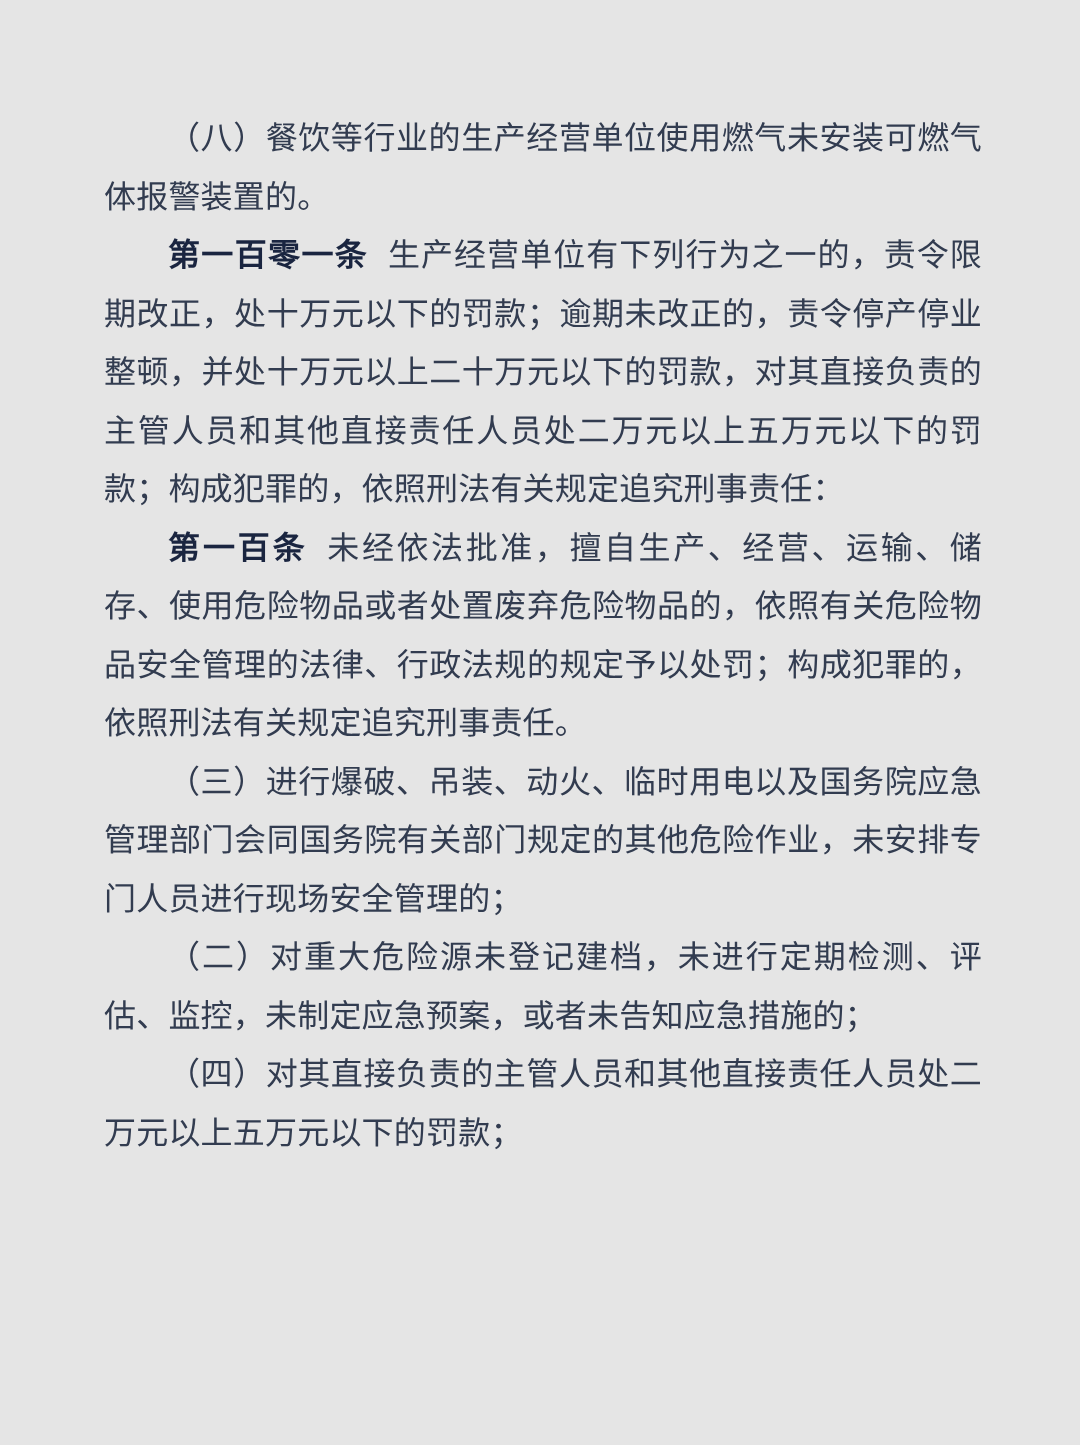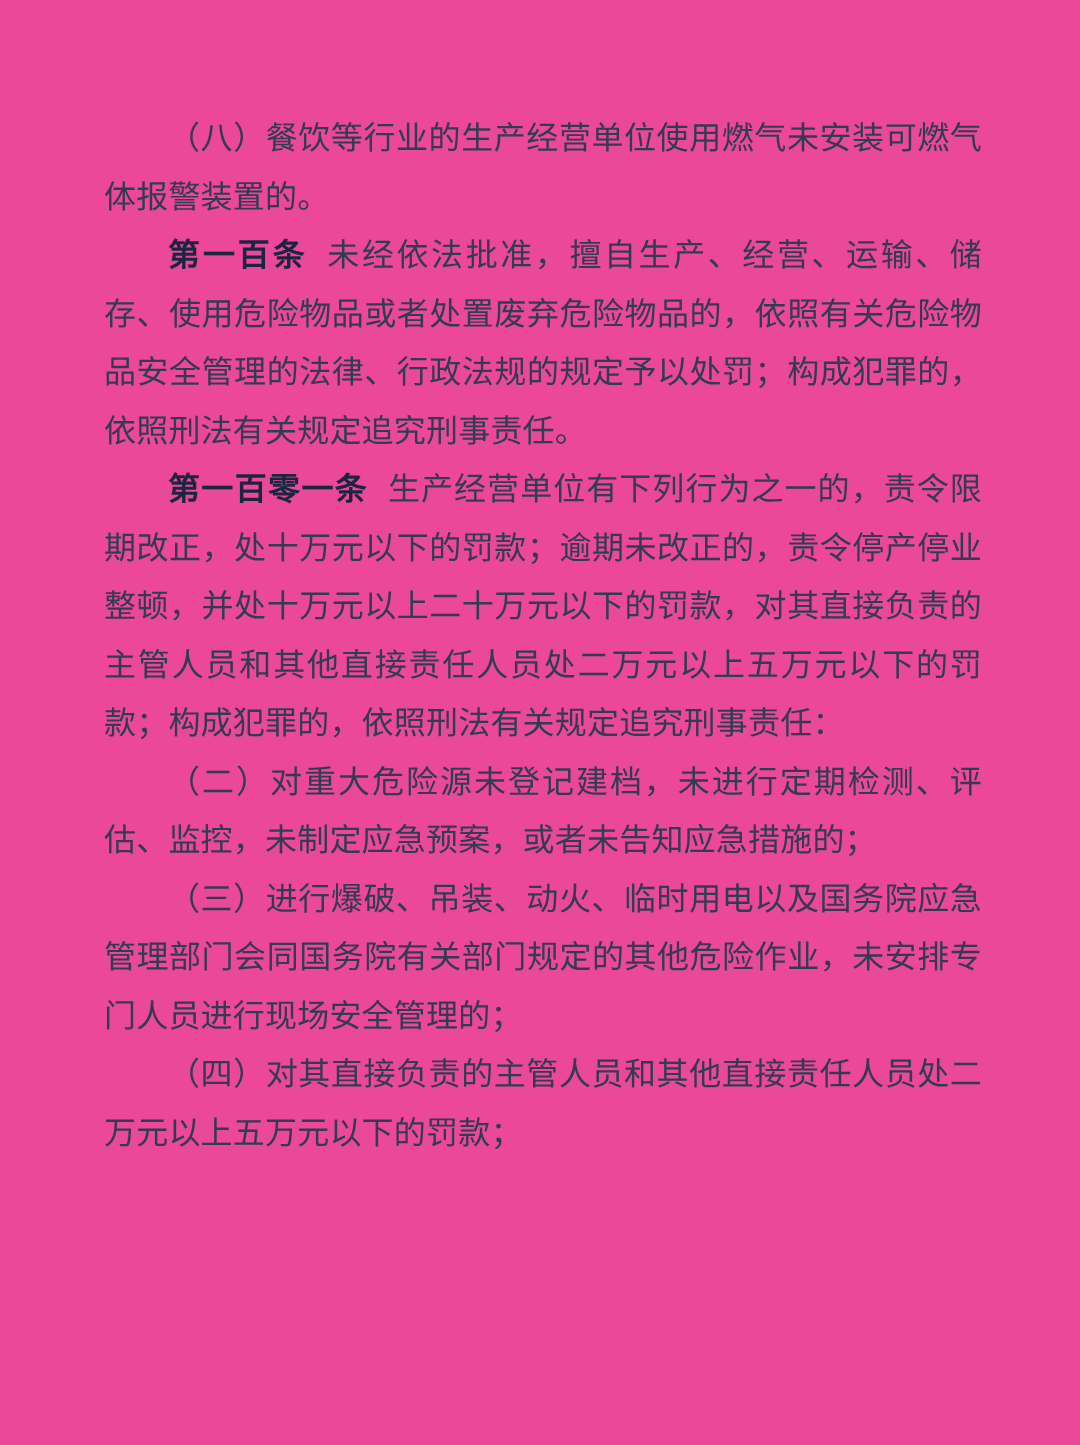--- a/index.html
+++ b/index.html
@@ -5,21 +5,21 @@
   html, body {
     margin: 0;
     padding: 0;
     background: #ffffff;
   }
   .page {
     position: relative;
     width: 1080px;
     height: 1445px;
     margin: 0 auto;
-    background: #ec4899;
+    background: #e5e5e5;
     overflow: hidden;
   }
   .doc-body {
     position: absolute;
     top: 109px;
     left: 104px;
     width: 878px;
     font-family: "Liberation Serif", "DejaVu Serif", serif;
     font-size: 32px;
     line-height: 58.5px;
@@ -43,25 +43,25 @@
   }
 </style>
 </head>
 <body>
 
 <div class="page">
   <div class="doc-body">
 
     <p><span>（八）餐饮等行业的生产经营单位使用燃气未安装可燃气体报警装置的。</span></p>
 
+    <p><strong class="article-no">第一百零一条</strong><span>生产经营单位有下列行为之一的，责令限期改正，处十万元以下的罚款；逾期未改正的，责令停产停业整顿，并处十万元以上二十万元以下的罚款，对其直接负责的主管人员和其他直接责任人员处二万元以上五万元以下的罚款；构成犯罪的，依照刑法有关规定追究刑事责任：</span></p>
+
     <p><strong class="article-no">第一百条</strong><span>未经依法批准，擅自生产、经营、运输、储存、使用危险物品或者处置废弃危险物品的，依照有关危险物品安全管理的法律、行政法规的规定予以处罚；构成犯罪的，依照刑法有关规定追究刑事责任。</span></p>
 
-    <p><strong class="article-no">第一百零一条</strong><span>生产经营单位有下列行为之一的，责令限期改正，处十万元以下的罚款；逾期未改正的，责令停产停业整顿，并处十万元以上二十万元以下的罚款，对其直接负责的主管人员和其他直接责任人员处二万元以上五万元以下的罚款；构成犯罪的，依照刑法有关规定追究刑事责任：</span></p>
 
+    <p><span>（三）进行爆破、吊装、动火、临时用电以及国务院应急管理部门会同国务院有关部门规定的其他危险作业，未安排专门人员进行现场安全管理的；</span></p>
 
     <p><span>（二）对重大危险源未登记建档，未进行定期检测、评估、监控，未制定应急预案，或者未告知应急措施的；</span></p>
-
-    <p><span>（三）进行爆破、吊装、动火、临时用电以及国务院应急管理部门会同国务院有关部门规定的其他危险作业，未安排专门人员进行现场安全管理的；</span></p>
 
     <p><span>（四）对其直接负责的主管人员和其他直接责任人员处二万元以上五万元以下的罚款；</span></p>
 
   </div>
 </div>
 
 </body></html>

